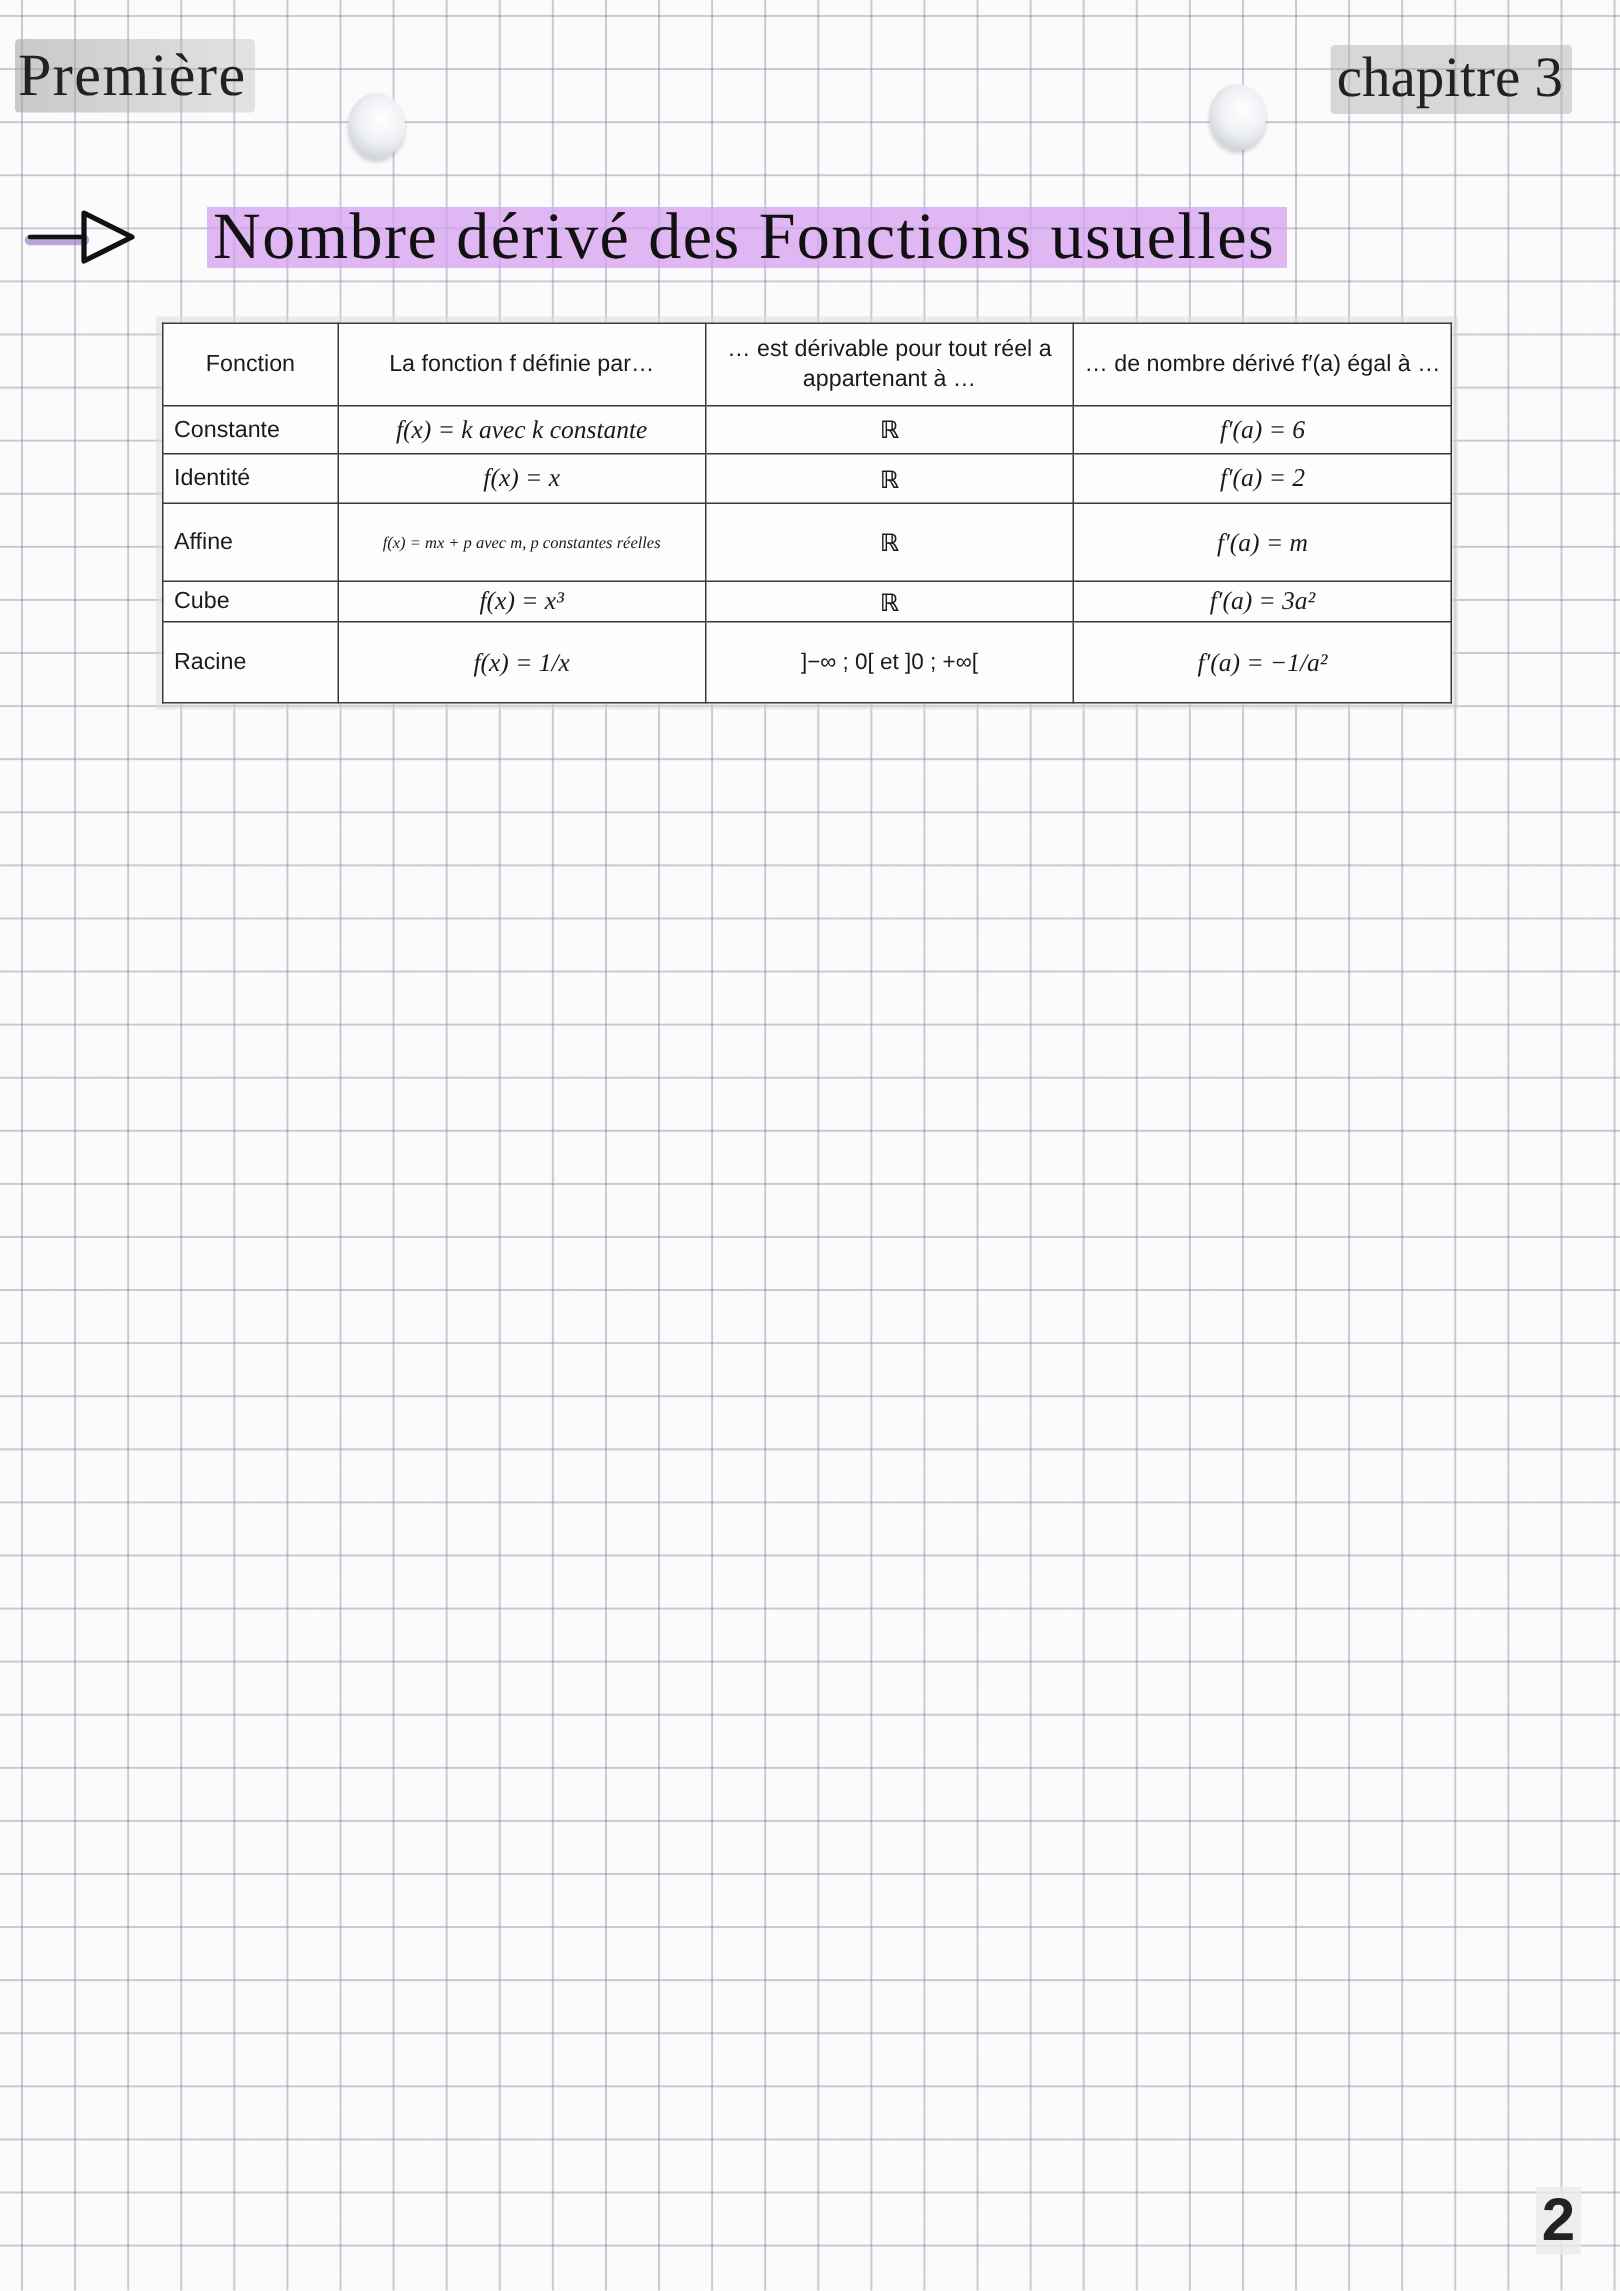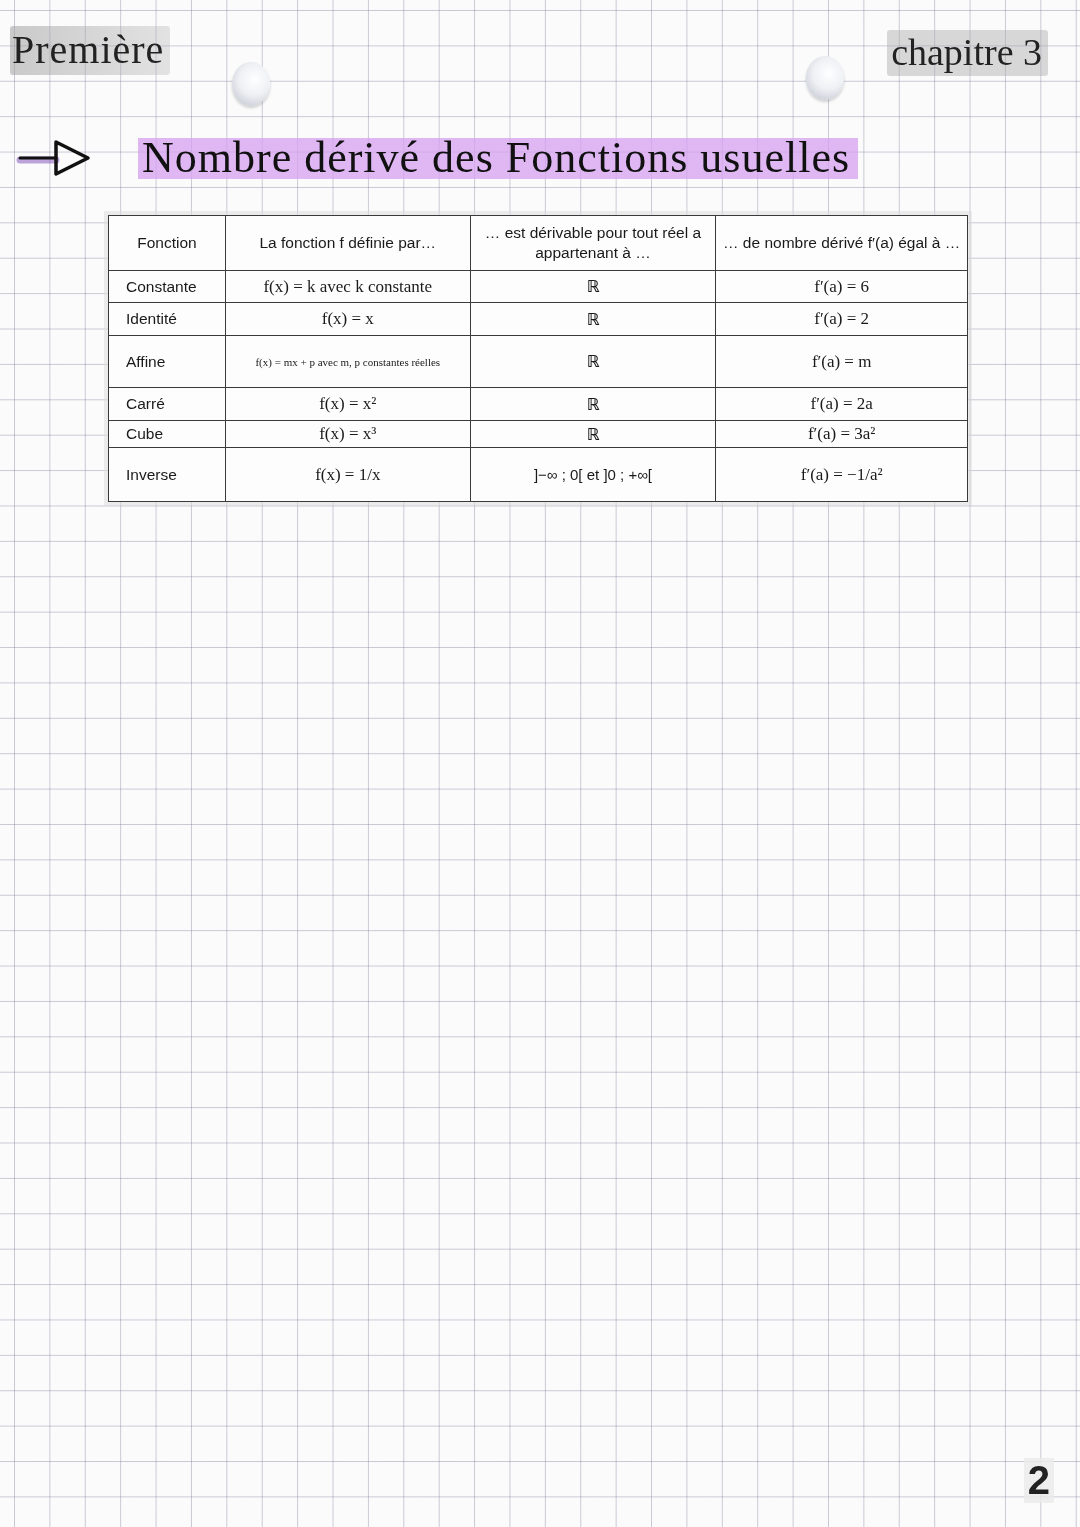--- a/index.html
+++ b/index.html
@@ -42,22 +42,22 @@
   table.deriv {
     position: absolute; left: 108px; top: 215px;
     width: 860px; border-collapse: collapse;
     background: #fdfdfd; box-shadow: 0 0 0 4px rgba(220,220,220,0.5);
     font-size: 15.5px;
   }
   table.deriv th, table.deriv td {
     border: 1.3px solid #3a3a3a; padding: 3px 6px; text-align: center; vertical-align: middle;
   }
   table.deriv th { font-weight: normal; height: 48px; line-height: 20px; }
-  table.deriv td.name { text-align: left; padding-left: 17px; }
-  .math { font-family: "Liberation Serif", serif; font-size: 17px; }
+  table.deriv td.name { text-align: left; padding-left: 7px; }
+  .math { font-family: "Liberation Serif", serif; font-style: italic; font-size: 17px; }
   .bbR { font-family: "DejaVu Sans", sans-serif; font-weight: bold; font-size: 16px; }
   .page-number {
     position: absolute; right: 26px; top: 1458px; font-size: 40px; font-weight: bold; color: #222;
     background: rgba(235,235,235,0.8); padding: 0 4px;
   }
 </style>
 </head>
 <body>
 
 <div class="level-label hand">Première</div>
@@ -101,34 +101,28 @@
       <td class="math">f(x) = x</td>
       <td class="bbR">ℝ</td>
       <td class="math">f′(a) = 2</td>
     </tr>
     <tr style="height:52px">
       <td class="name">Affine</td>
       <td class="math" style="font-size:11px; line-height:20px">f(x) = mx + p avec m, p constantes réelles</td>
       <td class="bbR">ℝ</td>
       <td class="math">f′(a) = m</td>
     </tr>
-    <tr style="height:33px">
-      <td class="name">Carré</td>
-      <td class="math">f(x) = x²</td>
-      <td class="bbR">ℝ</td>
-      <td class="math">f′(a) = 2a</td>
-    </tr>
     <tr style="height:17px">
       <td class="name">Cube</td>
       <td class="math">f(x) = x³</td>
       <td class="bbR">ℝ</td>
       <td class="math">f′(a) = 3a²</td>
     </tr>
     <tr style="height:54px">
-      <td class="name">Inverse</td>
+      <td class="name">Racine</td>
       <td class="math">f(x) = 1/x</td>
       <td style="font-size:15px">]−∞ ; 0[ et ]0 ; +∞[</td>
       <td class="math">f′(a) = −1/a²</td>
     </tr>
   </tbody>
 </table>
 
 <div class="page-number">2</div>
 
 </body></html>

